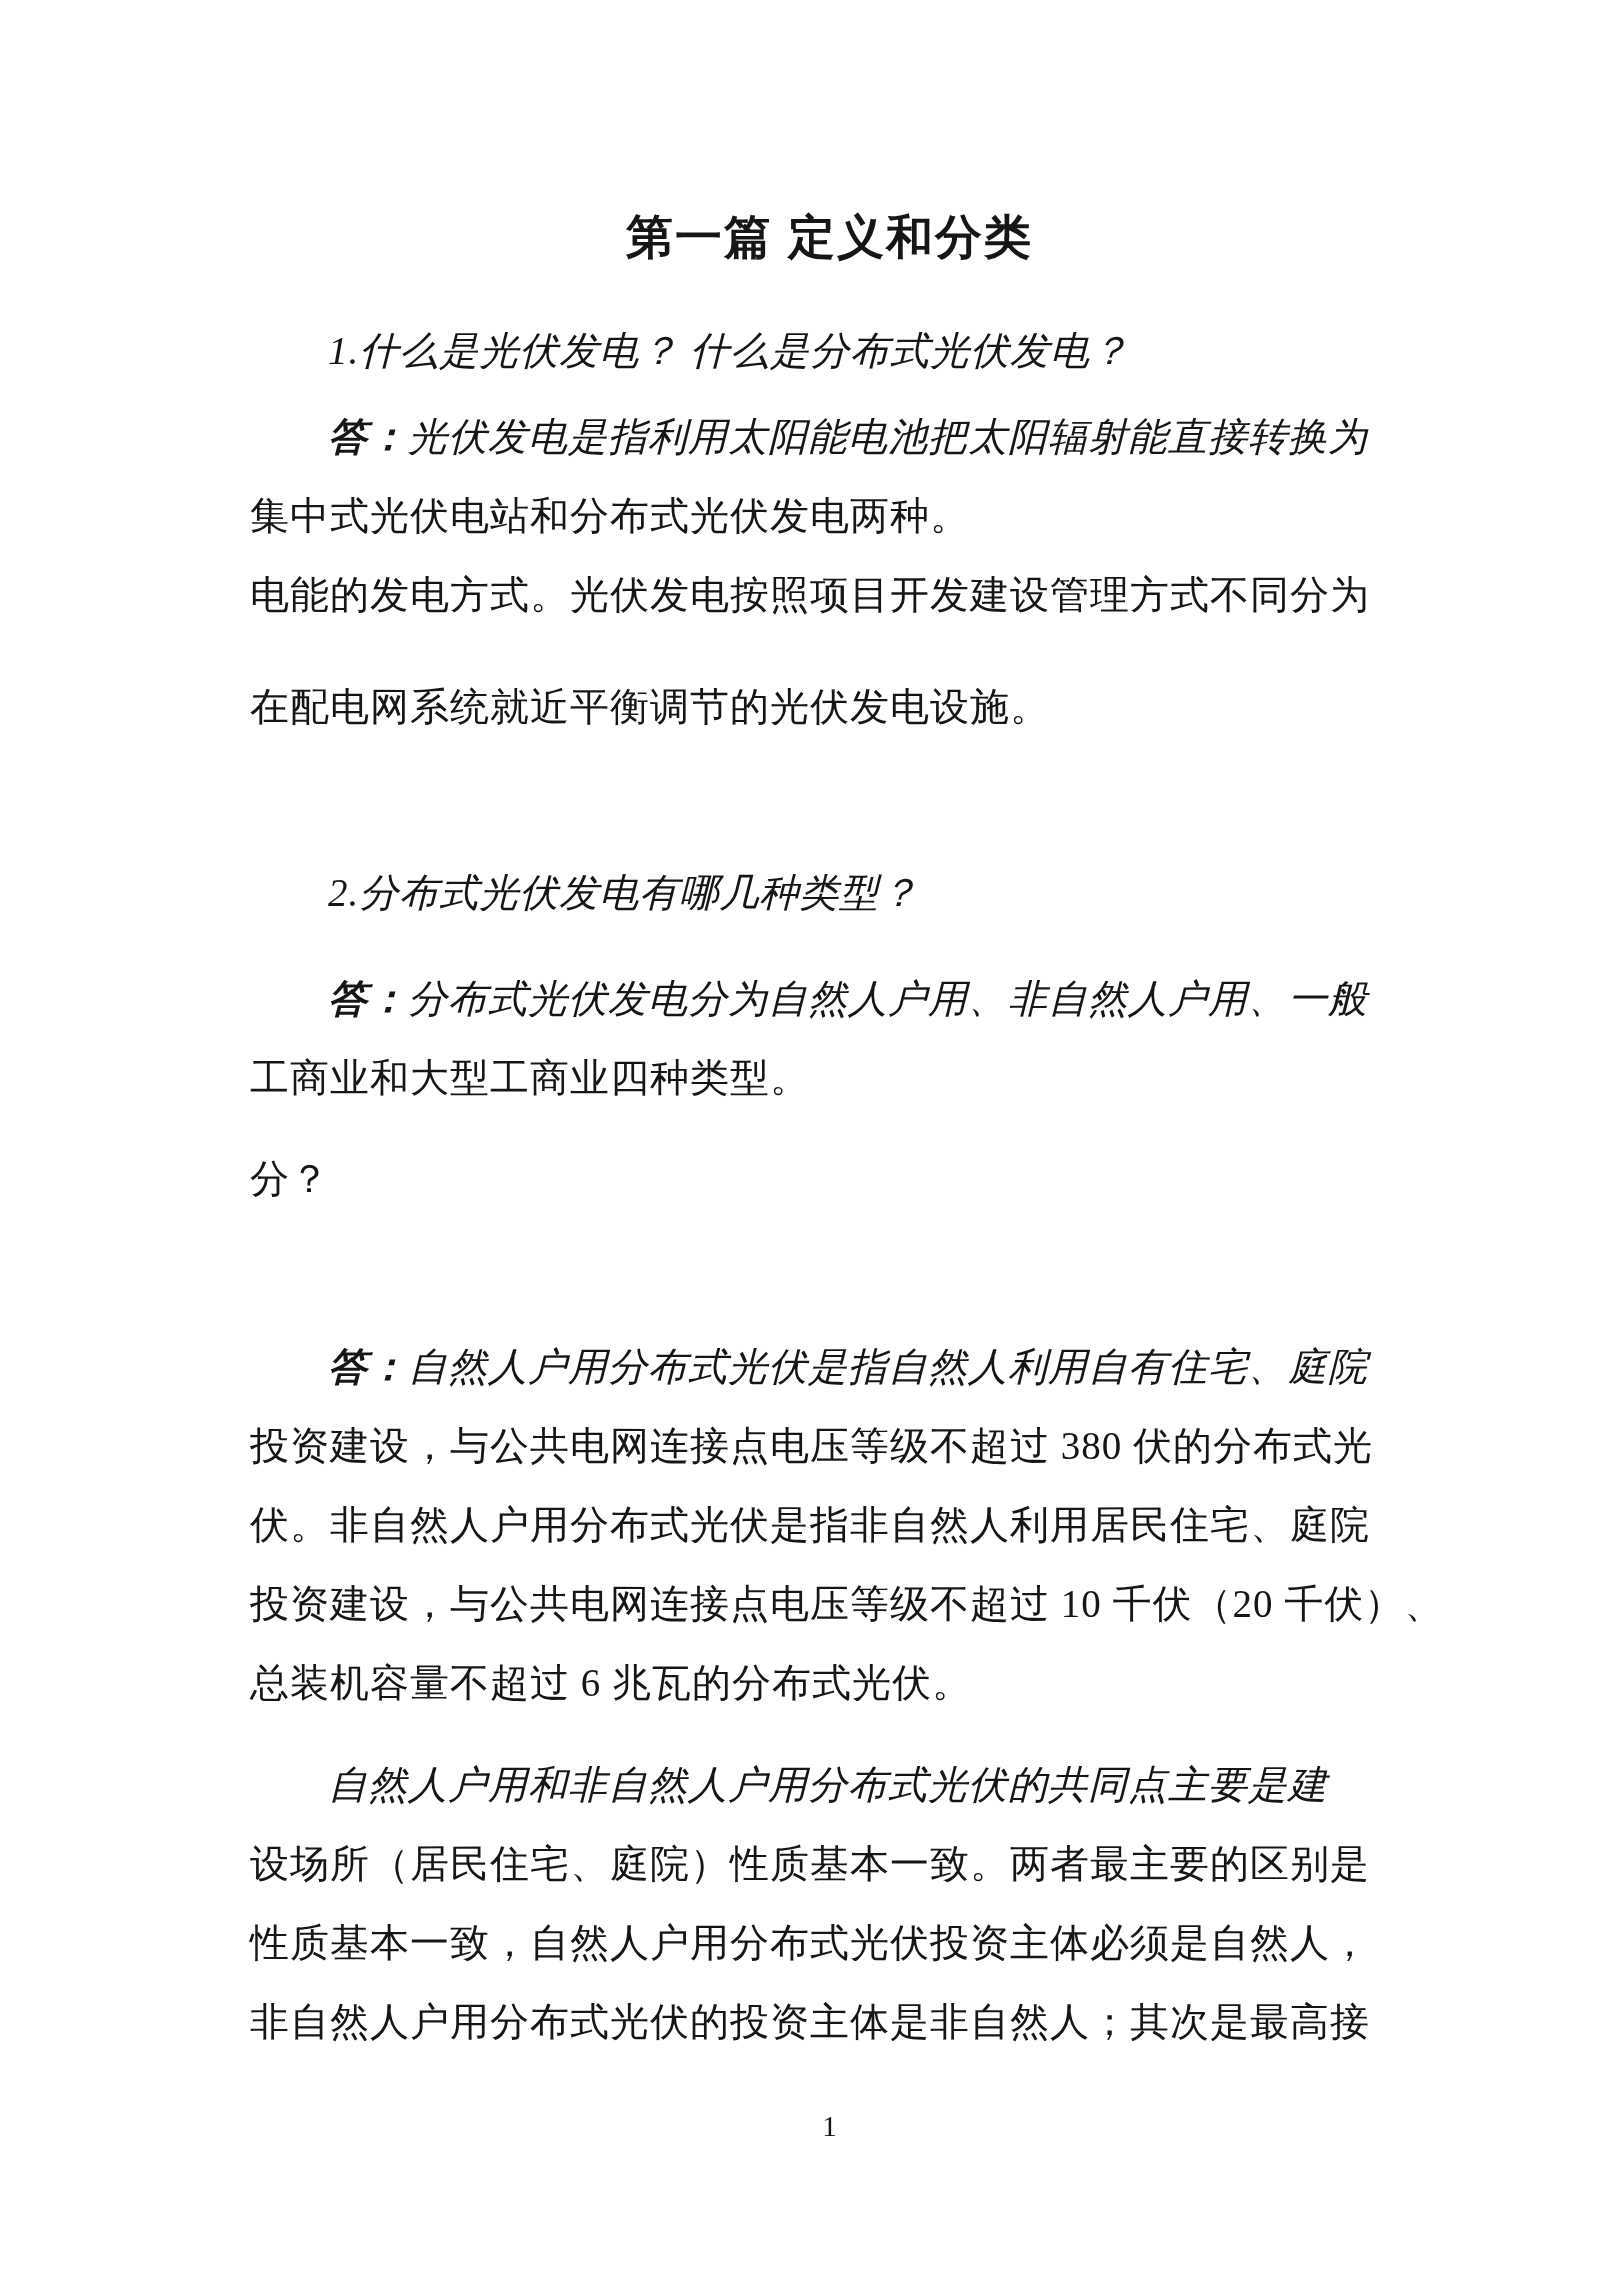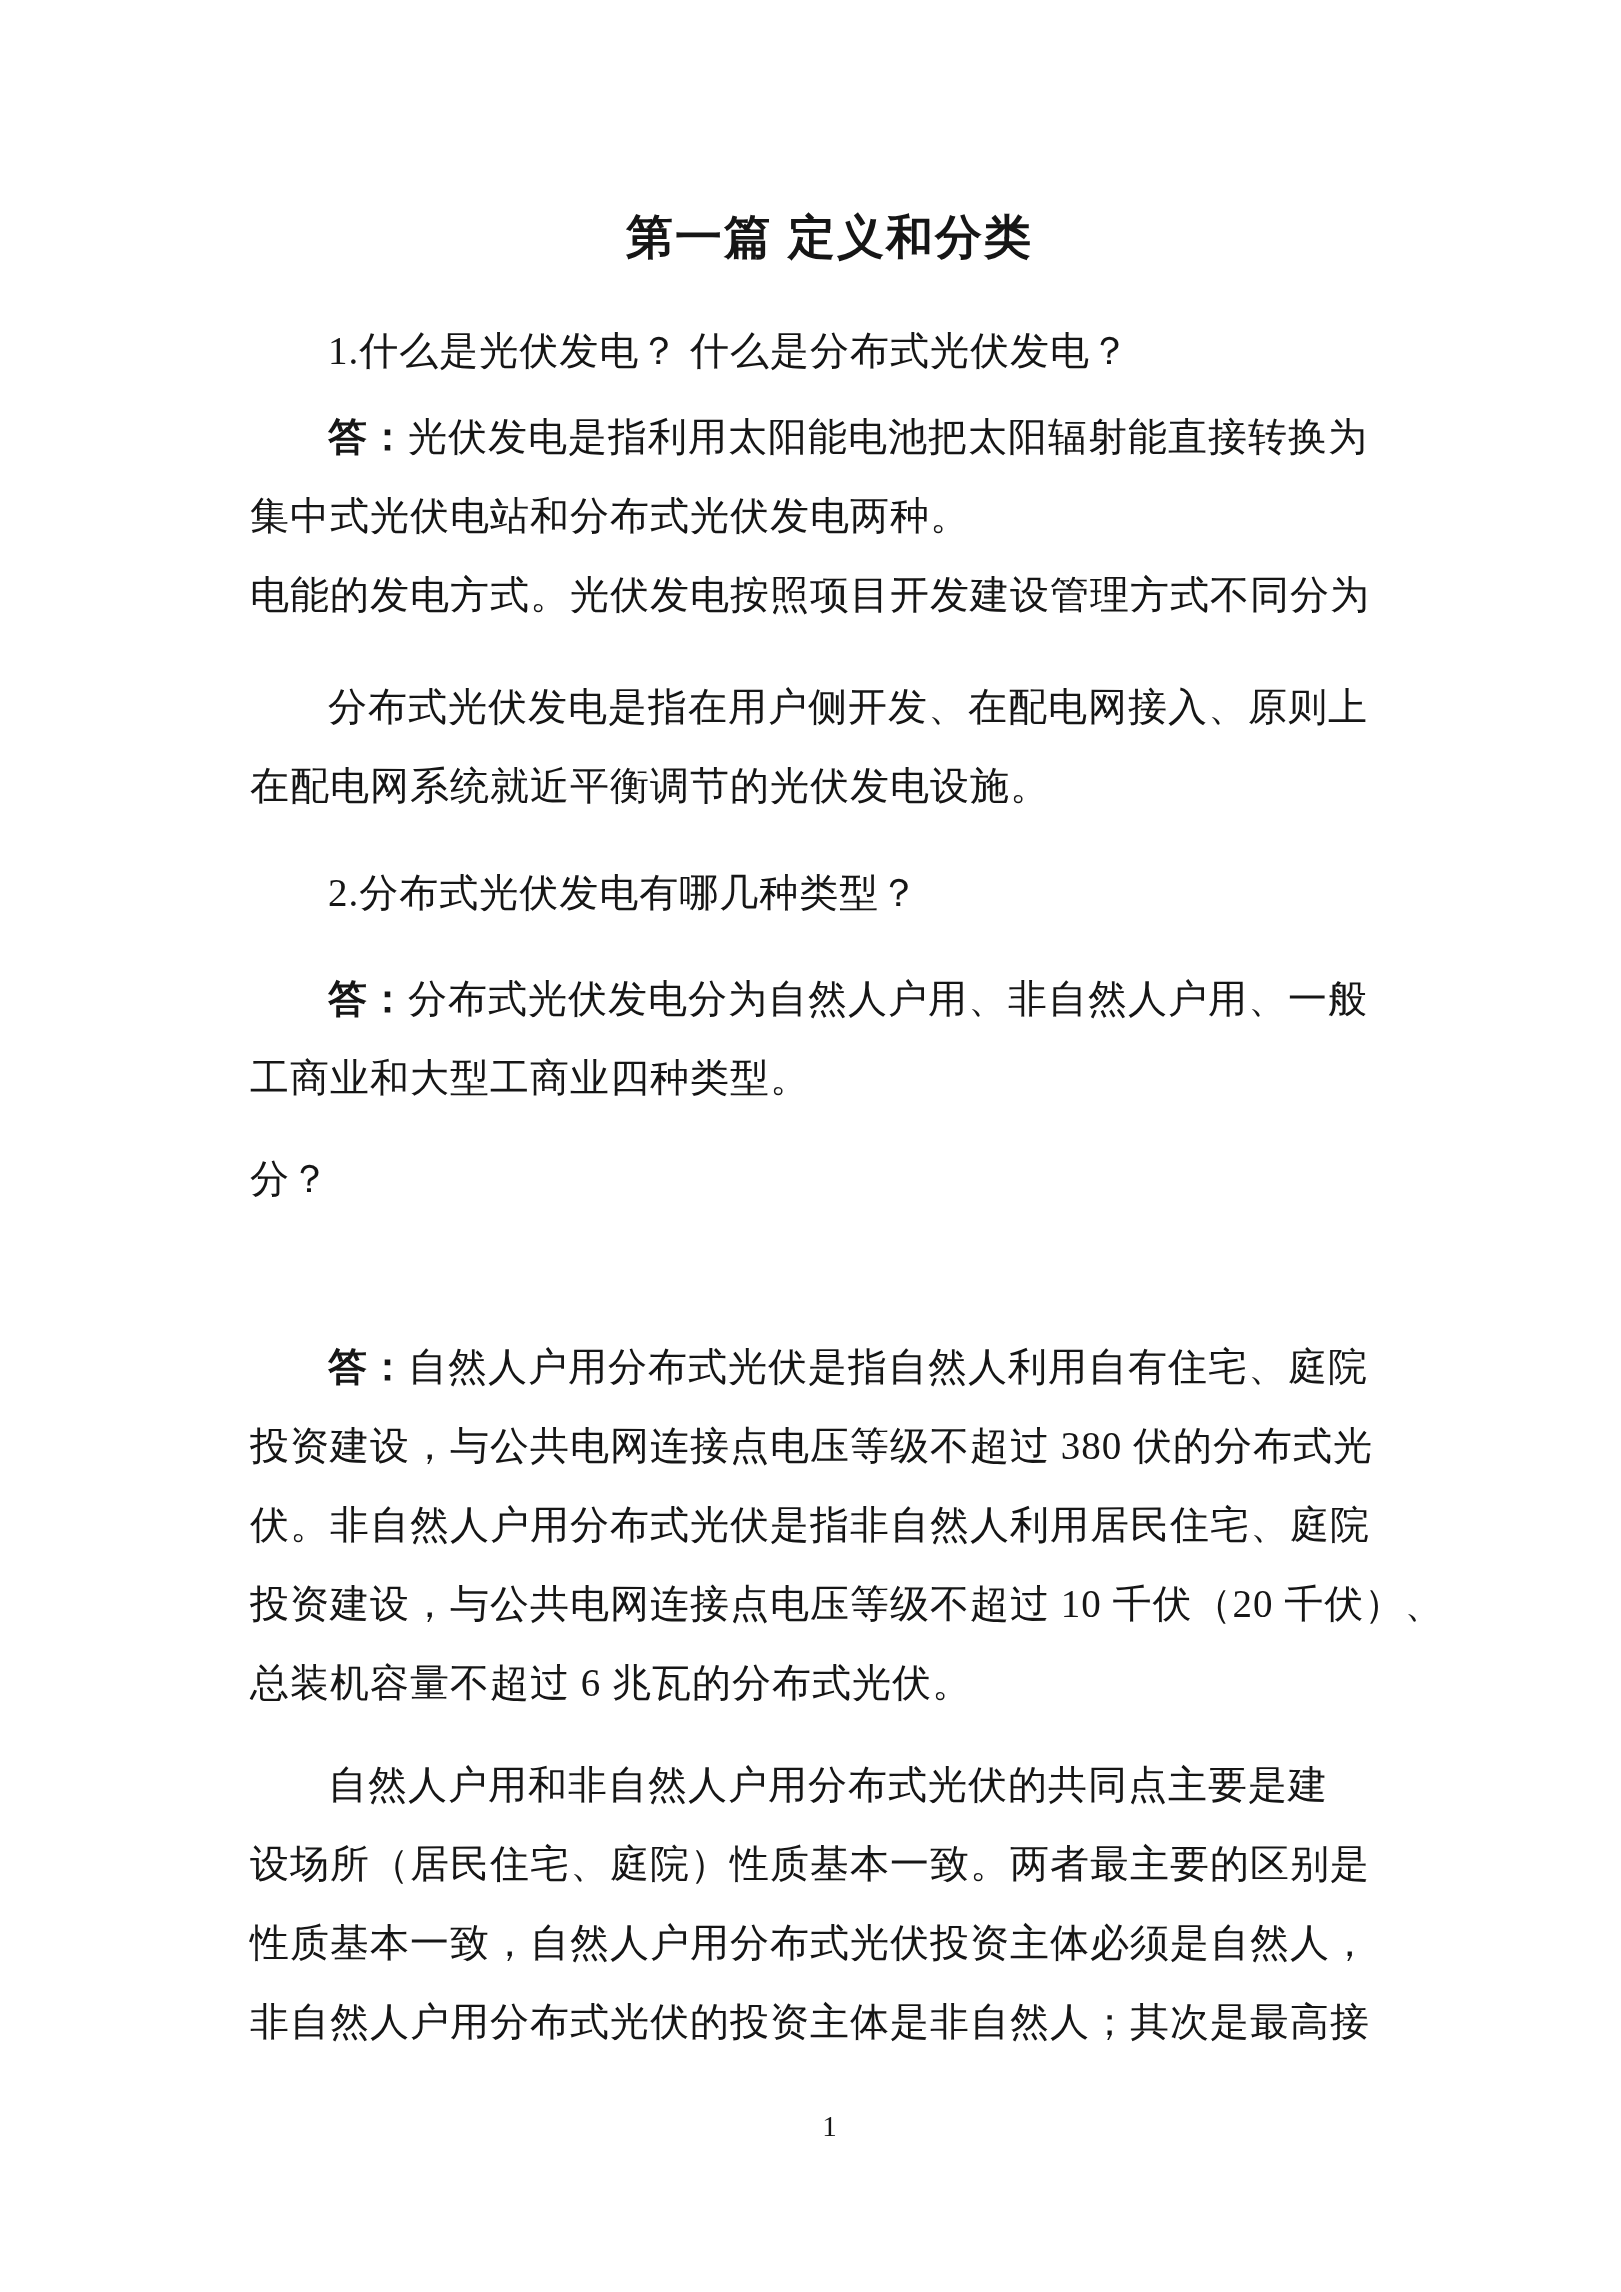--- a/index.html
+++ b/index.html
@@ -37,20 +37,21 @@
   }
   .line {
     height: 79px;
     line-height: 79px;
     font-size: 39px;
     letter-spacing: 1px;
     white-space: nowrap;
   }
   .indent {
     padding-left: 78px;
+    font-style: italic;
   }
   .ans-prefix {
     font-weight: 700;
   }
   .page-number {
     position: absolute;
     top: 2107px;
     left: 0;
     width: 100%;
     text-align: center;
@@ -69,21 +70,20 @@
     <div class="line indent">1.什么是光伏发电？ 什么是分布式光伏发电？</div>
   </div>
 
   <div class="block" style="top:397px">
     <div class="line indent"><span class="ans-prefix">答：</span><span>光伏发电是指利用太阳能电池把太阳辐射能直接转换为</span></div>
     <div class="line">集中式光伏电站和分布式光伏发电两种。</div>
     <div class="line">电能的发电方式。光伏发电按照项目开发建设管理方式不同分为</div>
   </div>
 
   <div class="block" style="top:667px">
-    <div class="line indent">分布式光伏发电是指在用户侧开发、在配电网接入、原则上</div>
     <div class="line">在配电网系统就近平衡调节的光伏发电设施。</div>
   </div>
 
   <div class="block" style="top:853px">
     <div class="line indent">2.分布式光伏发电有哪几种类型？</div>
   </div>
 
   <div class="block" style="top:959px">
     <div class="line indent"><span class="ans-prefix">答：</span><span>分布式光伏发电分为自然人户用、非自然人户用、一般</span></div>
     <div class="line">工商业和大型工商业四种类型。</div>

